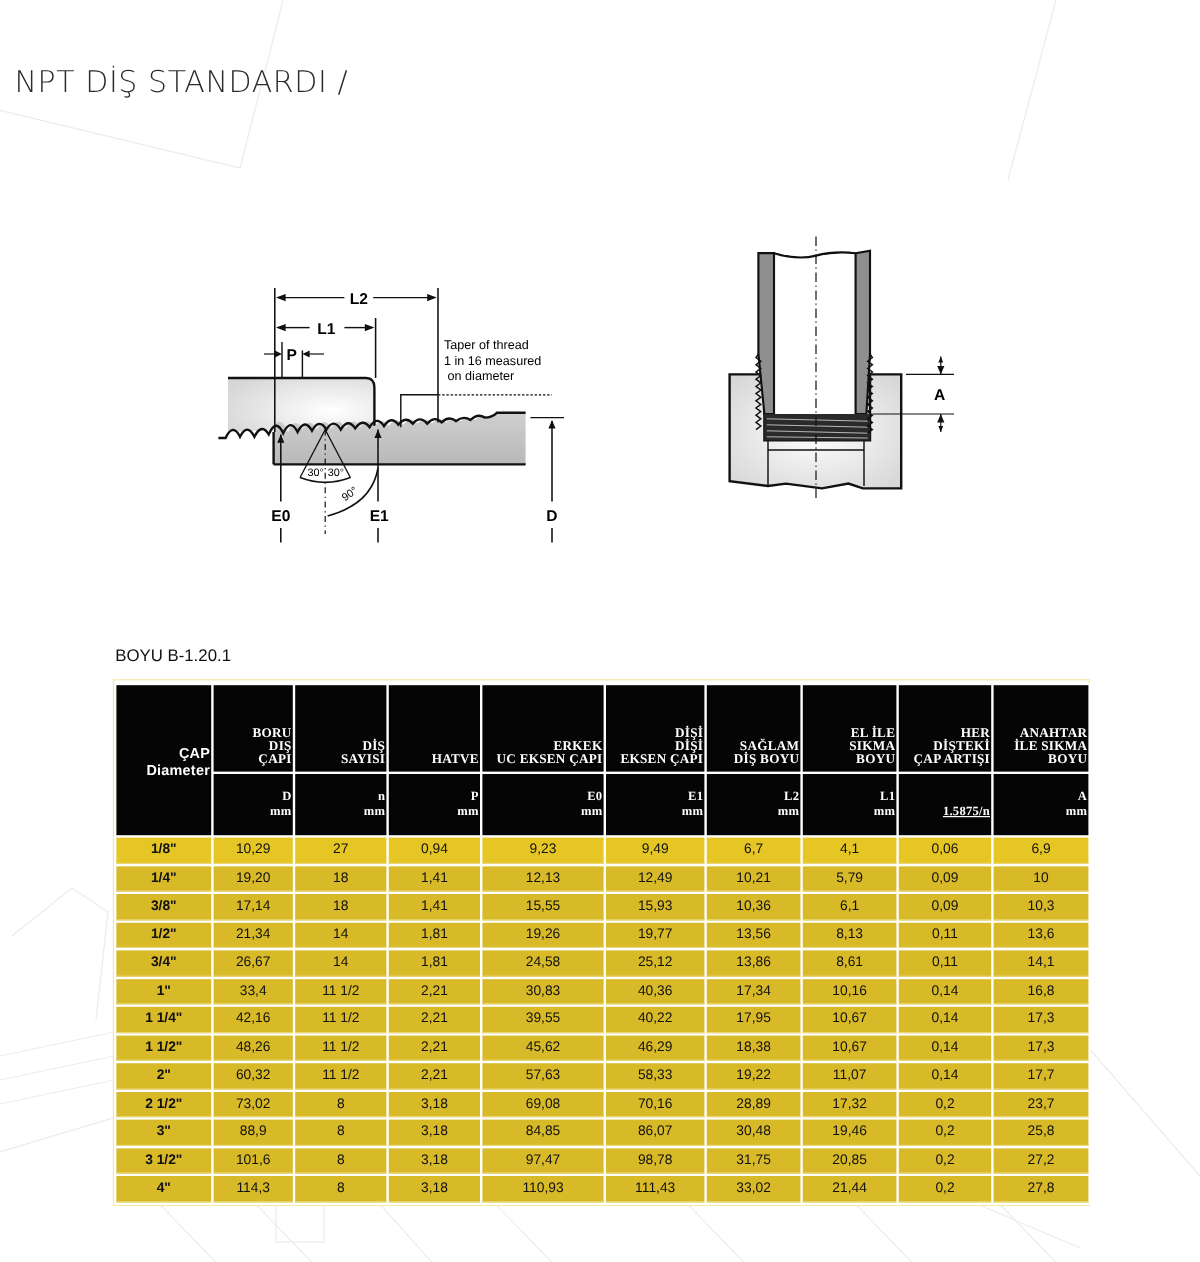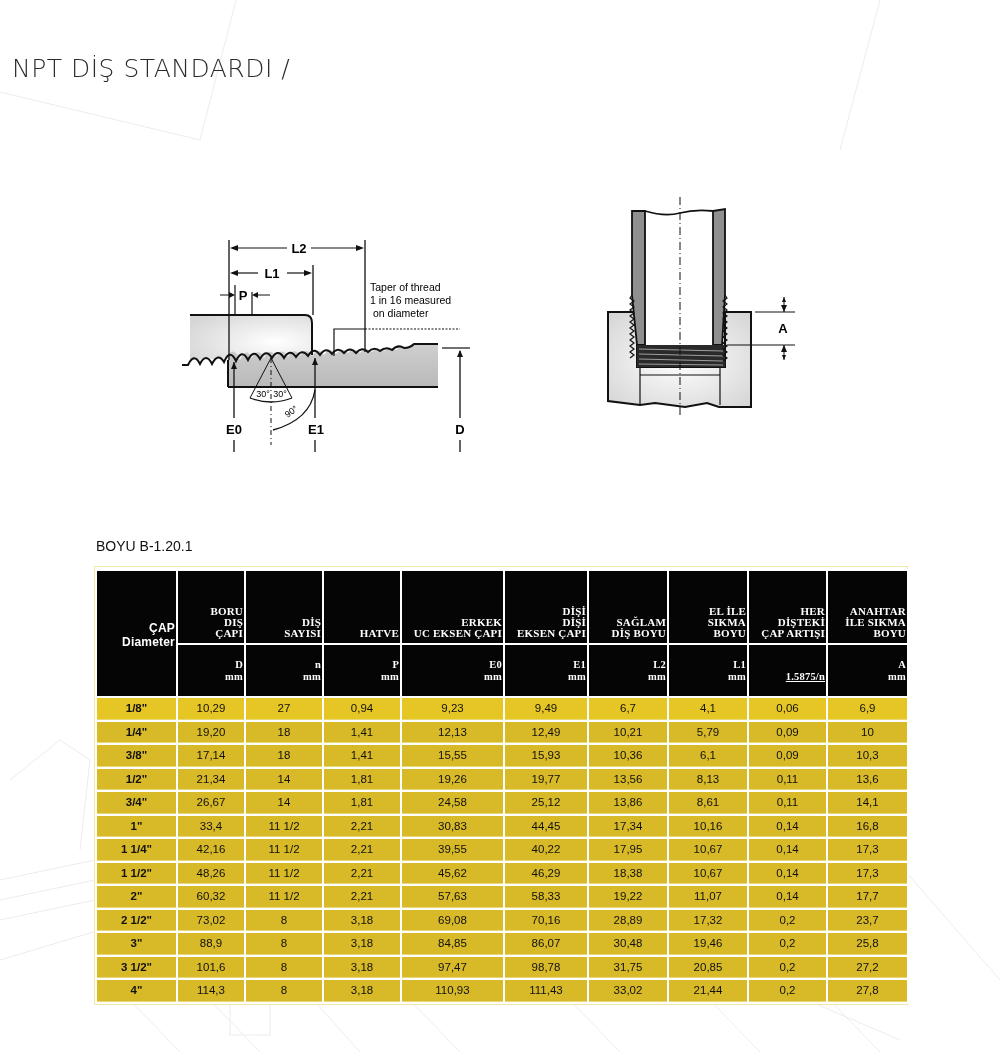--- a/index.html
+++ b/index.html
@@ -343,21 +343,21 @@
           <td>8,61</td>
           <td>0,11</td>
           <td>14,1</td>
         </tr>
         <tr>
           <td class="size">1"</td>
           <td>33,4</td>
           <td>11 1/2</td>
           <td>2,21</td>
           <td>30,83</td>
-          <td>44,45</td>
+          <td>40,36</td>
           <td>17,34</td>
           <td>10,16</td>
           <td>0,14</td>
           <td>16,8</td>
         </tr>
         <tr>
           <td class="size">1 1/4"</td>
           <td>42,16</td>
           <td>11 1/2</td>
           <td>2,21</td>

